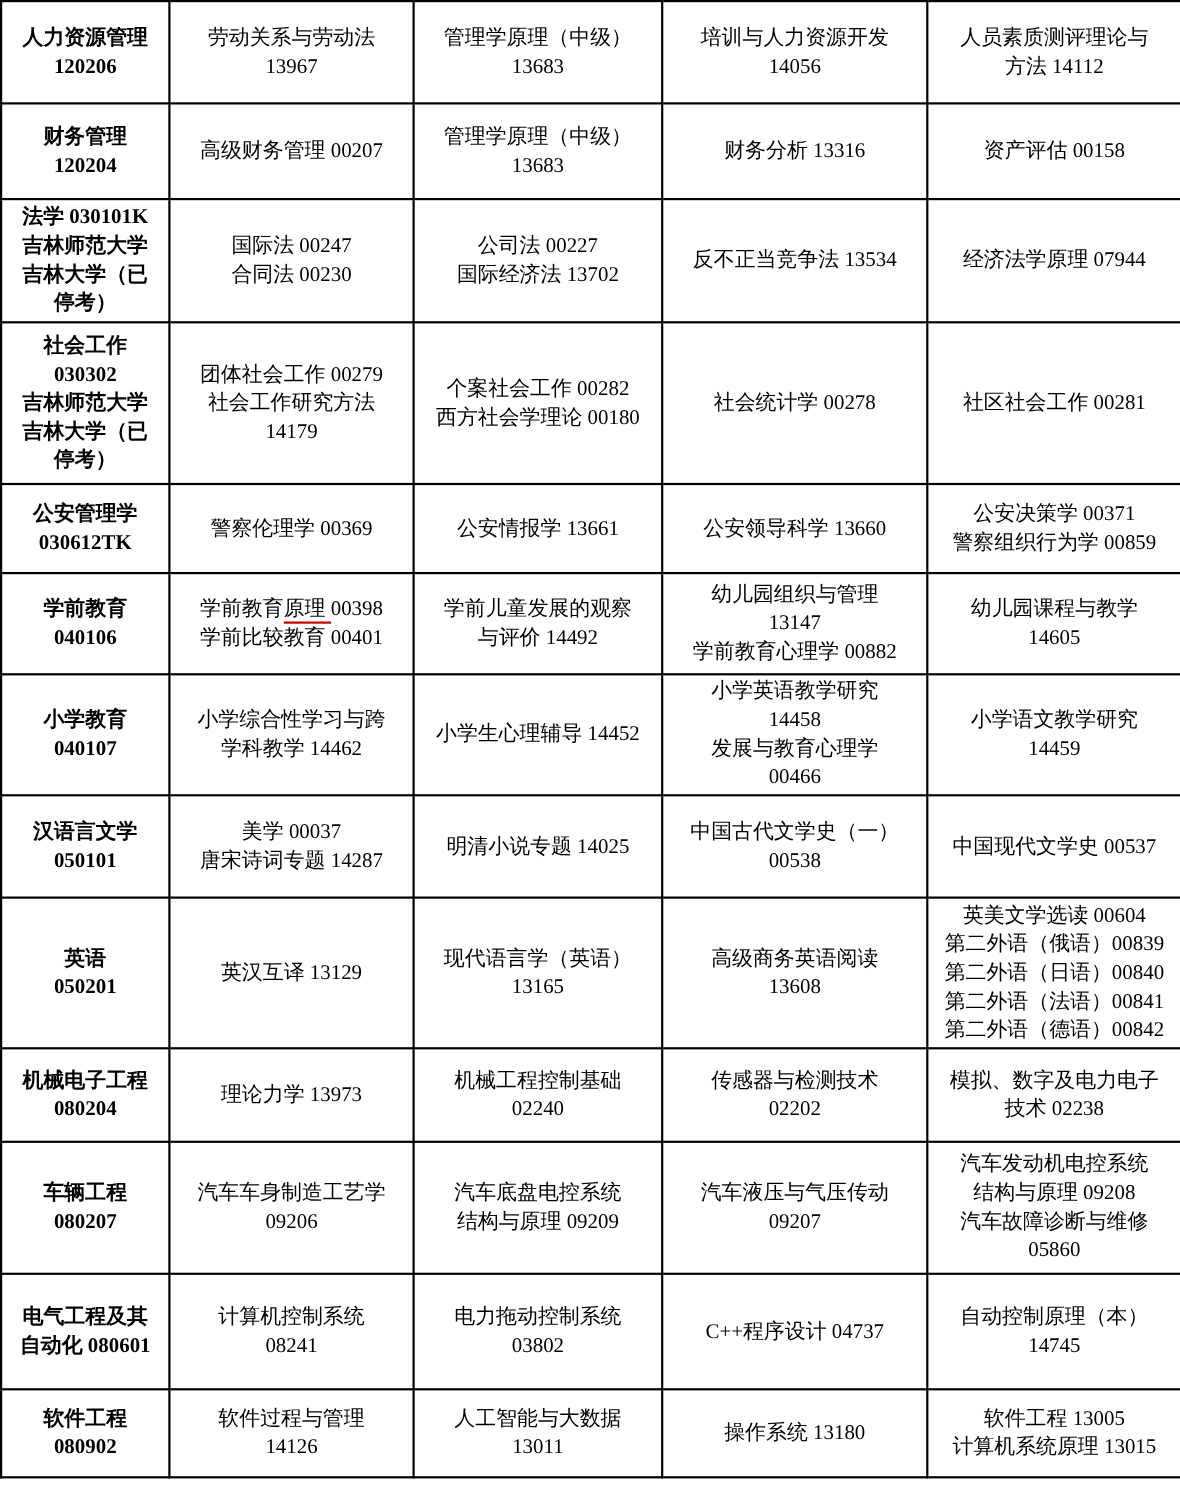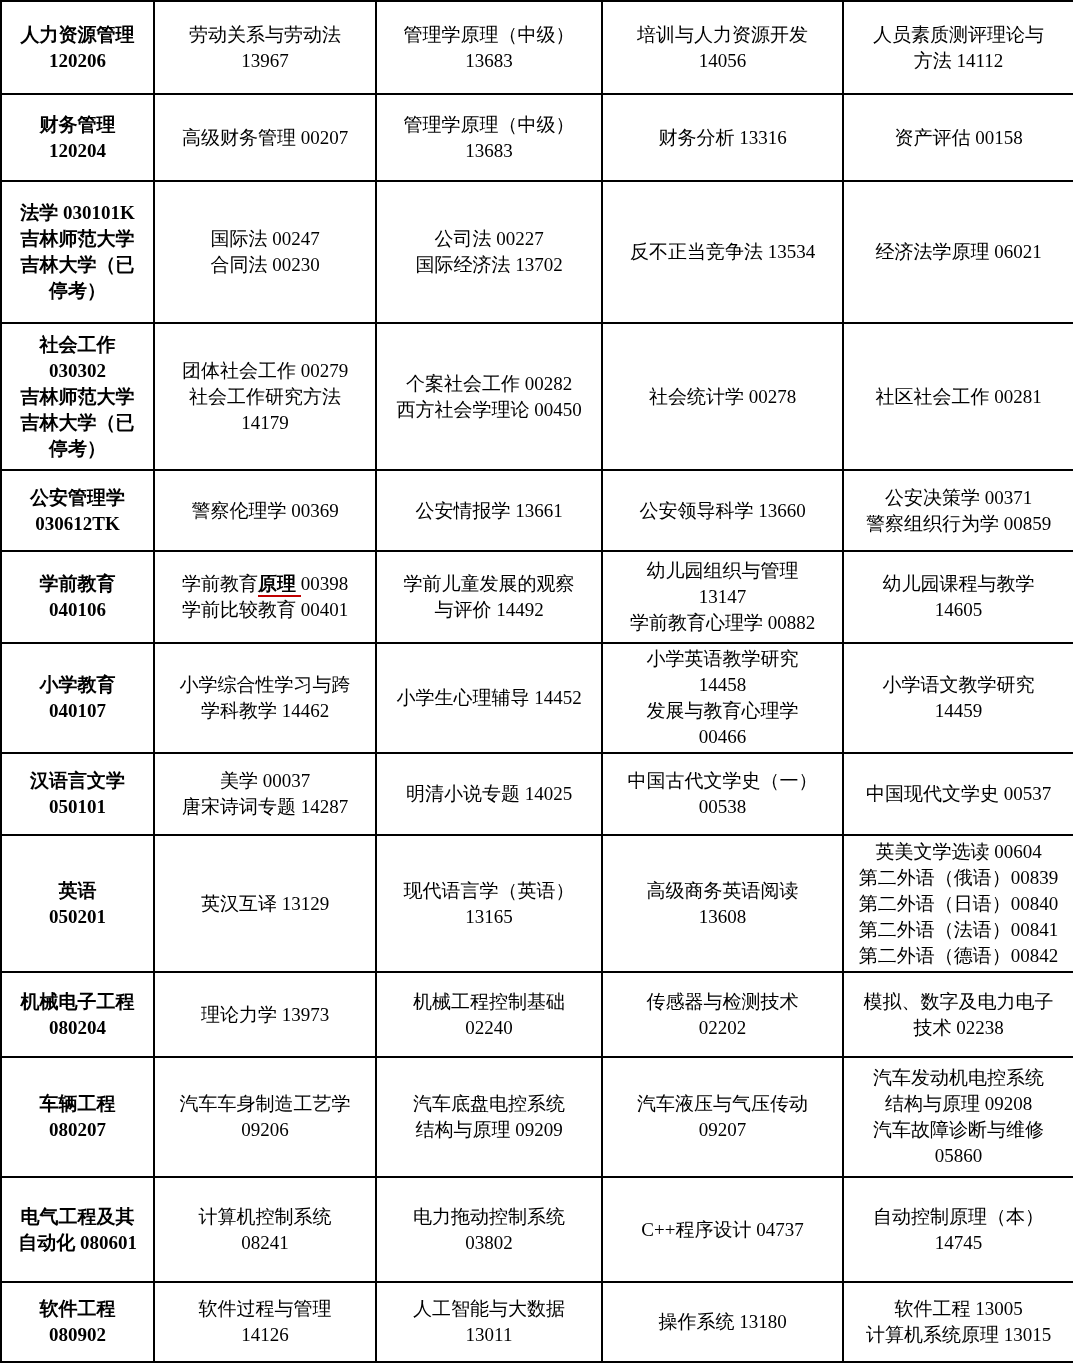--- a/index.html
+++ b/index.html
@@ -31,21 +31,20 @@
     box-sizing: border-box;
     overflow: hidden;
   }
   td.major-cell {
     font-weight: bold;
     border-radius: 20px;
   }
   .red-underline {
     border-bottom: 2px solid #ec4899;
     padding-bottom: 1px;
-    font-weight: bold;
   }
 </style>
 </head>
 <body>
 
 <div class="page">
   <table class="schedule">
     <colgroup id="cols">
         <col style="width: 153px;">
         <col style="width: 222px;">
@@ -68,43 +67,43 @@
         </tr>
         <tr style="height: 87px;">
           <td class="major-cell">财务管理
 120204</td>
           <td class="course-cell">高级财务管理 00207</td>
           <td class="course-cell">管理学原理（中级）
 13683</td>
           <td class="course-cell">财务分析 13316</td>
           <td class="course-cell">资产评估 00158</td>
         </tr>
-        <tr style="height: 142px;">
+        <tr style="height: 112px;">
           <td class="major-cell">法学 030101K
 吉林师范大学
 吉林大学（已
 停考）</td>
           <td class="course-cell">国际法 00247
 合同法 00230</td>
           <td class="course-cell">公司法 00227
 国际经济法 13702</td>
           <td class="course-cell">反不正当竞争法 13534</td>
-          <td class="course-cell">经济法学原理 06021</td>
+          <td class="course-cell">经济法学原理 07944</td>
         </tr>
         <tr style="height: 147px; padding-left: 21px;">
           <td class="major-cell">社会工作
 030302
 吉林师范大学
 吉林大学（已
 停考）</td>
           <td class="course-cell">团体社会工作 00279
 社会工作研究方法
 14179</td>
           <td class="course-cell">个案社会工作 00282
-西方社会学理论 00450</td>
+西方社会学理论 00180</td>
           <td class="course-cell">社会统计学 00278</td>
           <td class="course-cell">社区社会工作 00281</td>
         </tr>
         <tr style="height: 81px;">
           <td class="major-cell">公安管理学
 030612TK</td>
           <td class="course-cell">警察伦理学 00369</td>
           <td class="course-cell">公安情报学 13661</td>
           <td class="course-cell">公安领导科学 13660</td>
           <td class="course-cell">公安决策学 00371
@@ -129,21 +128,21 @@
           <td class="course-cell">小学综合性学习与跨
 学科教学 14462</td>
           <td class="course-cell">小学生心理辅导 14452</td>
           <td class="course-cell">小学英语教学研究
 14458
 发展与教育心理学
 00466</td>
           <td class="course-cell">小学语文教学研究
 14459</td>
         </tr>
-        <tr style="height: 82px;">
+        <tr style="height: 93px;">
           <td class="major-cell">汉语言文学
 050101</td>
           <td class="course-cell">美学 00037
 唐宋诗词专题 14287</td>
           <td class="course-cell">明清小说专题 14025</td>
           <td class="course-cell">中国古代文学史（一）
 00538</td>
           <td class="course-cell">中国现代文学史 00537</td>
         </tr>
         <tr style="height: 137px;">

